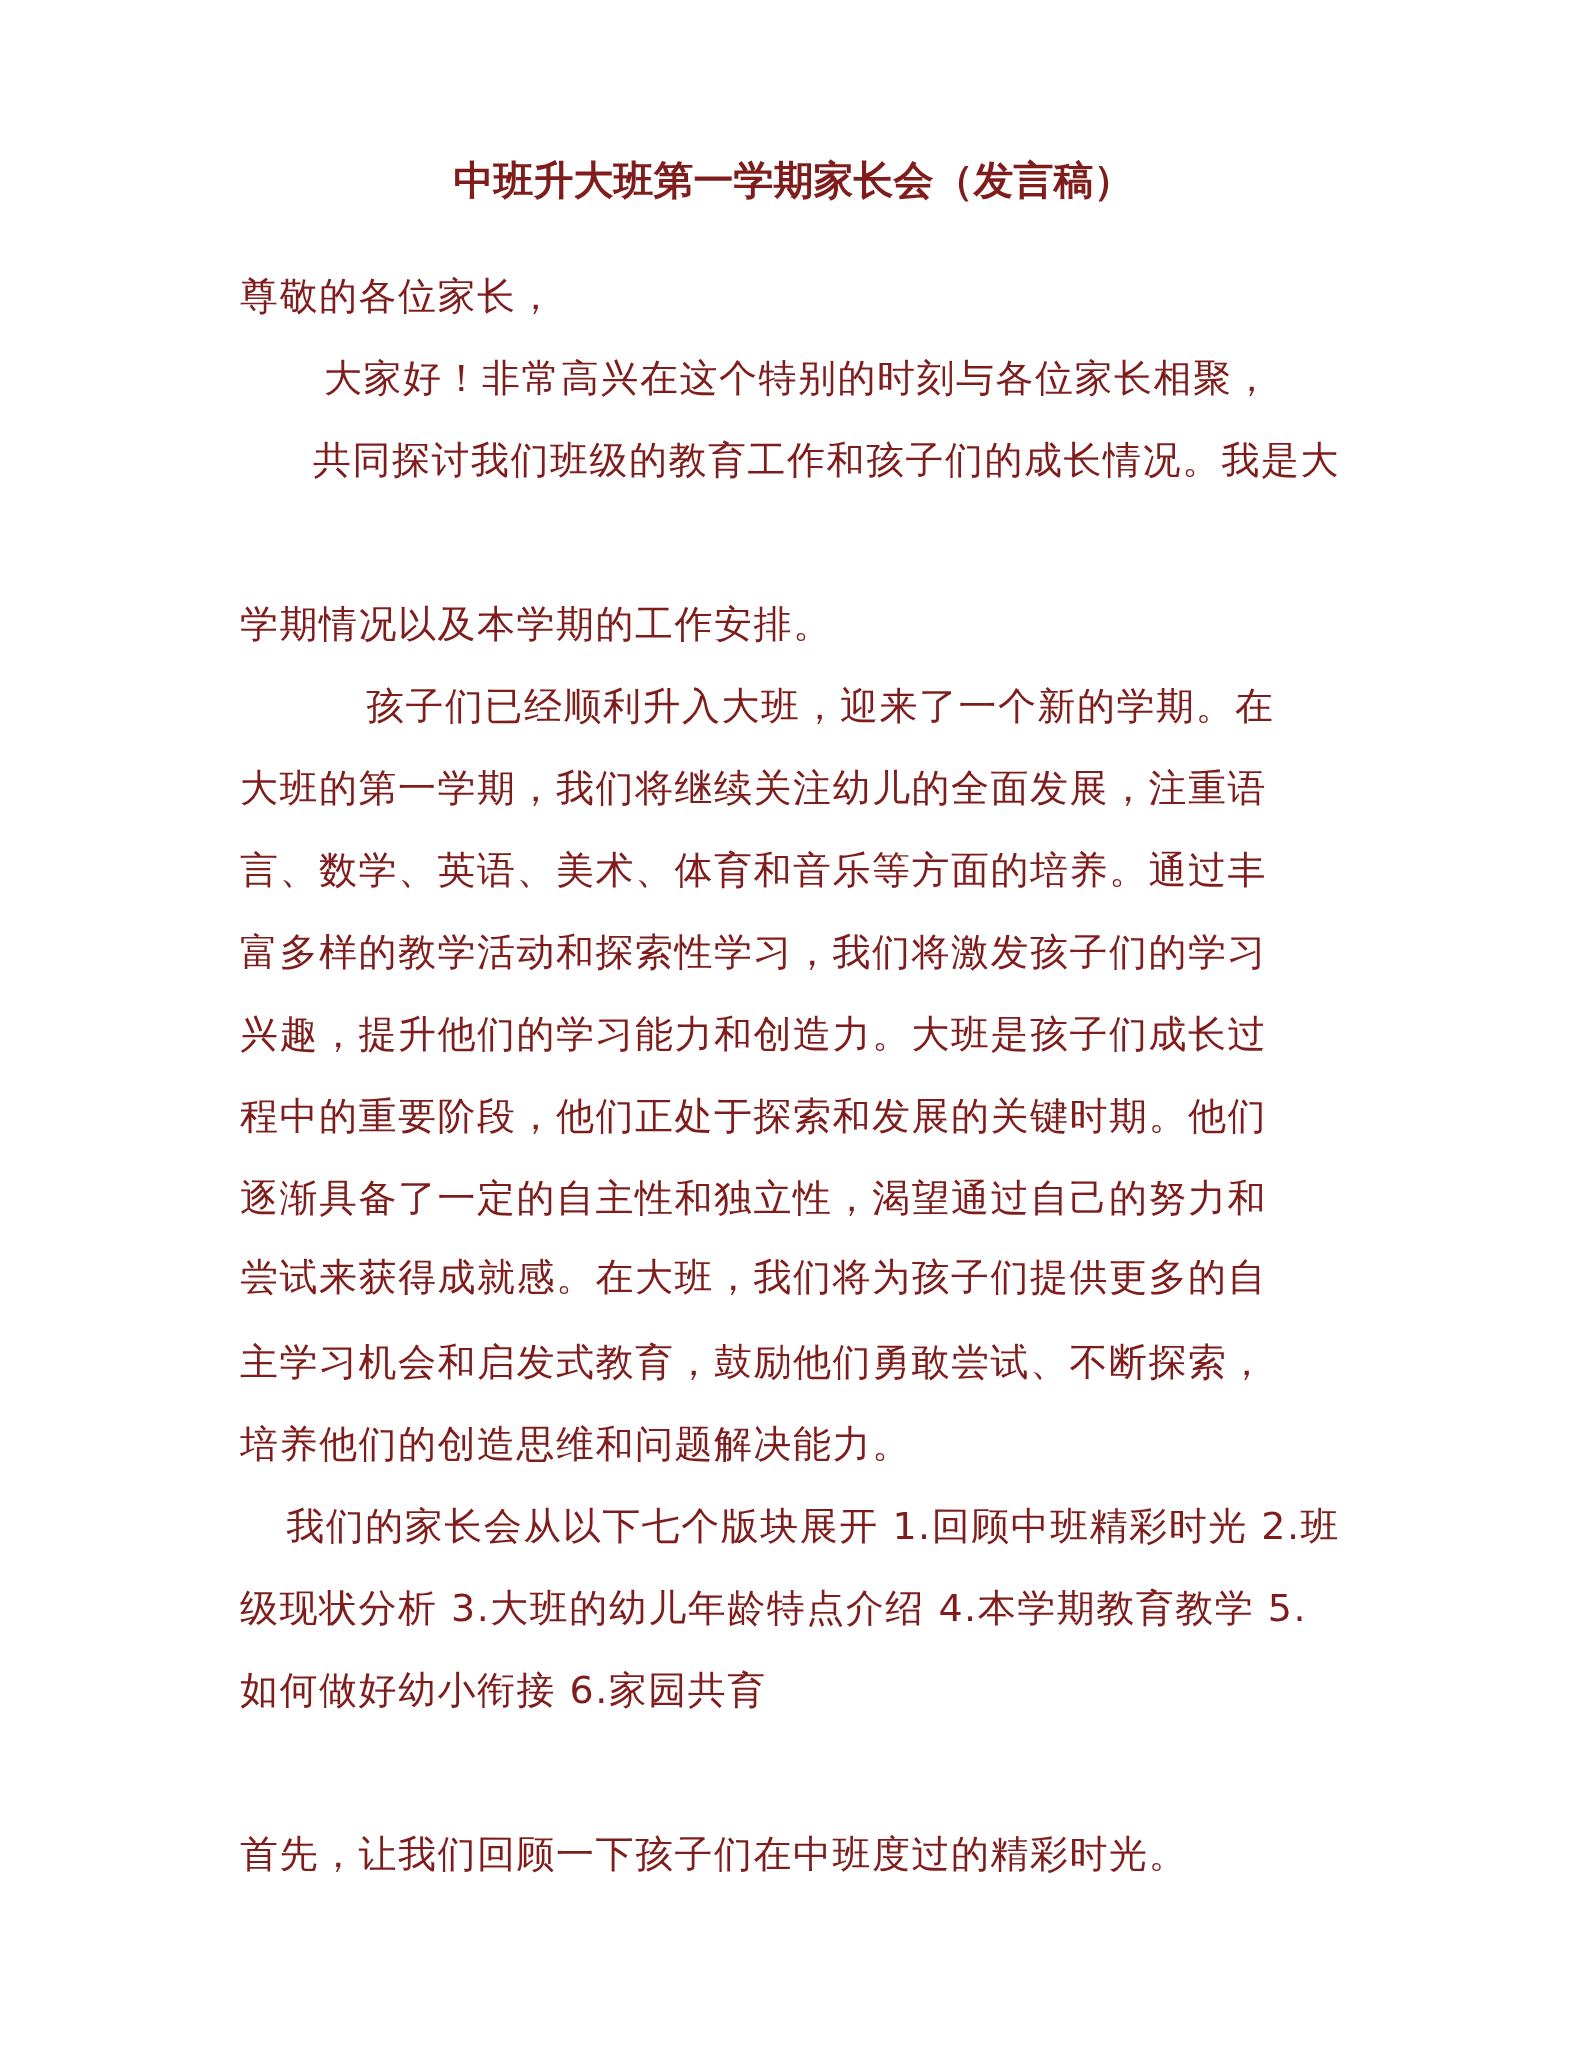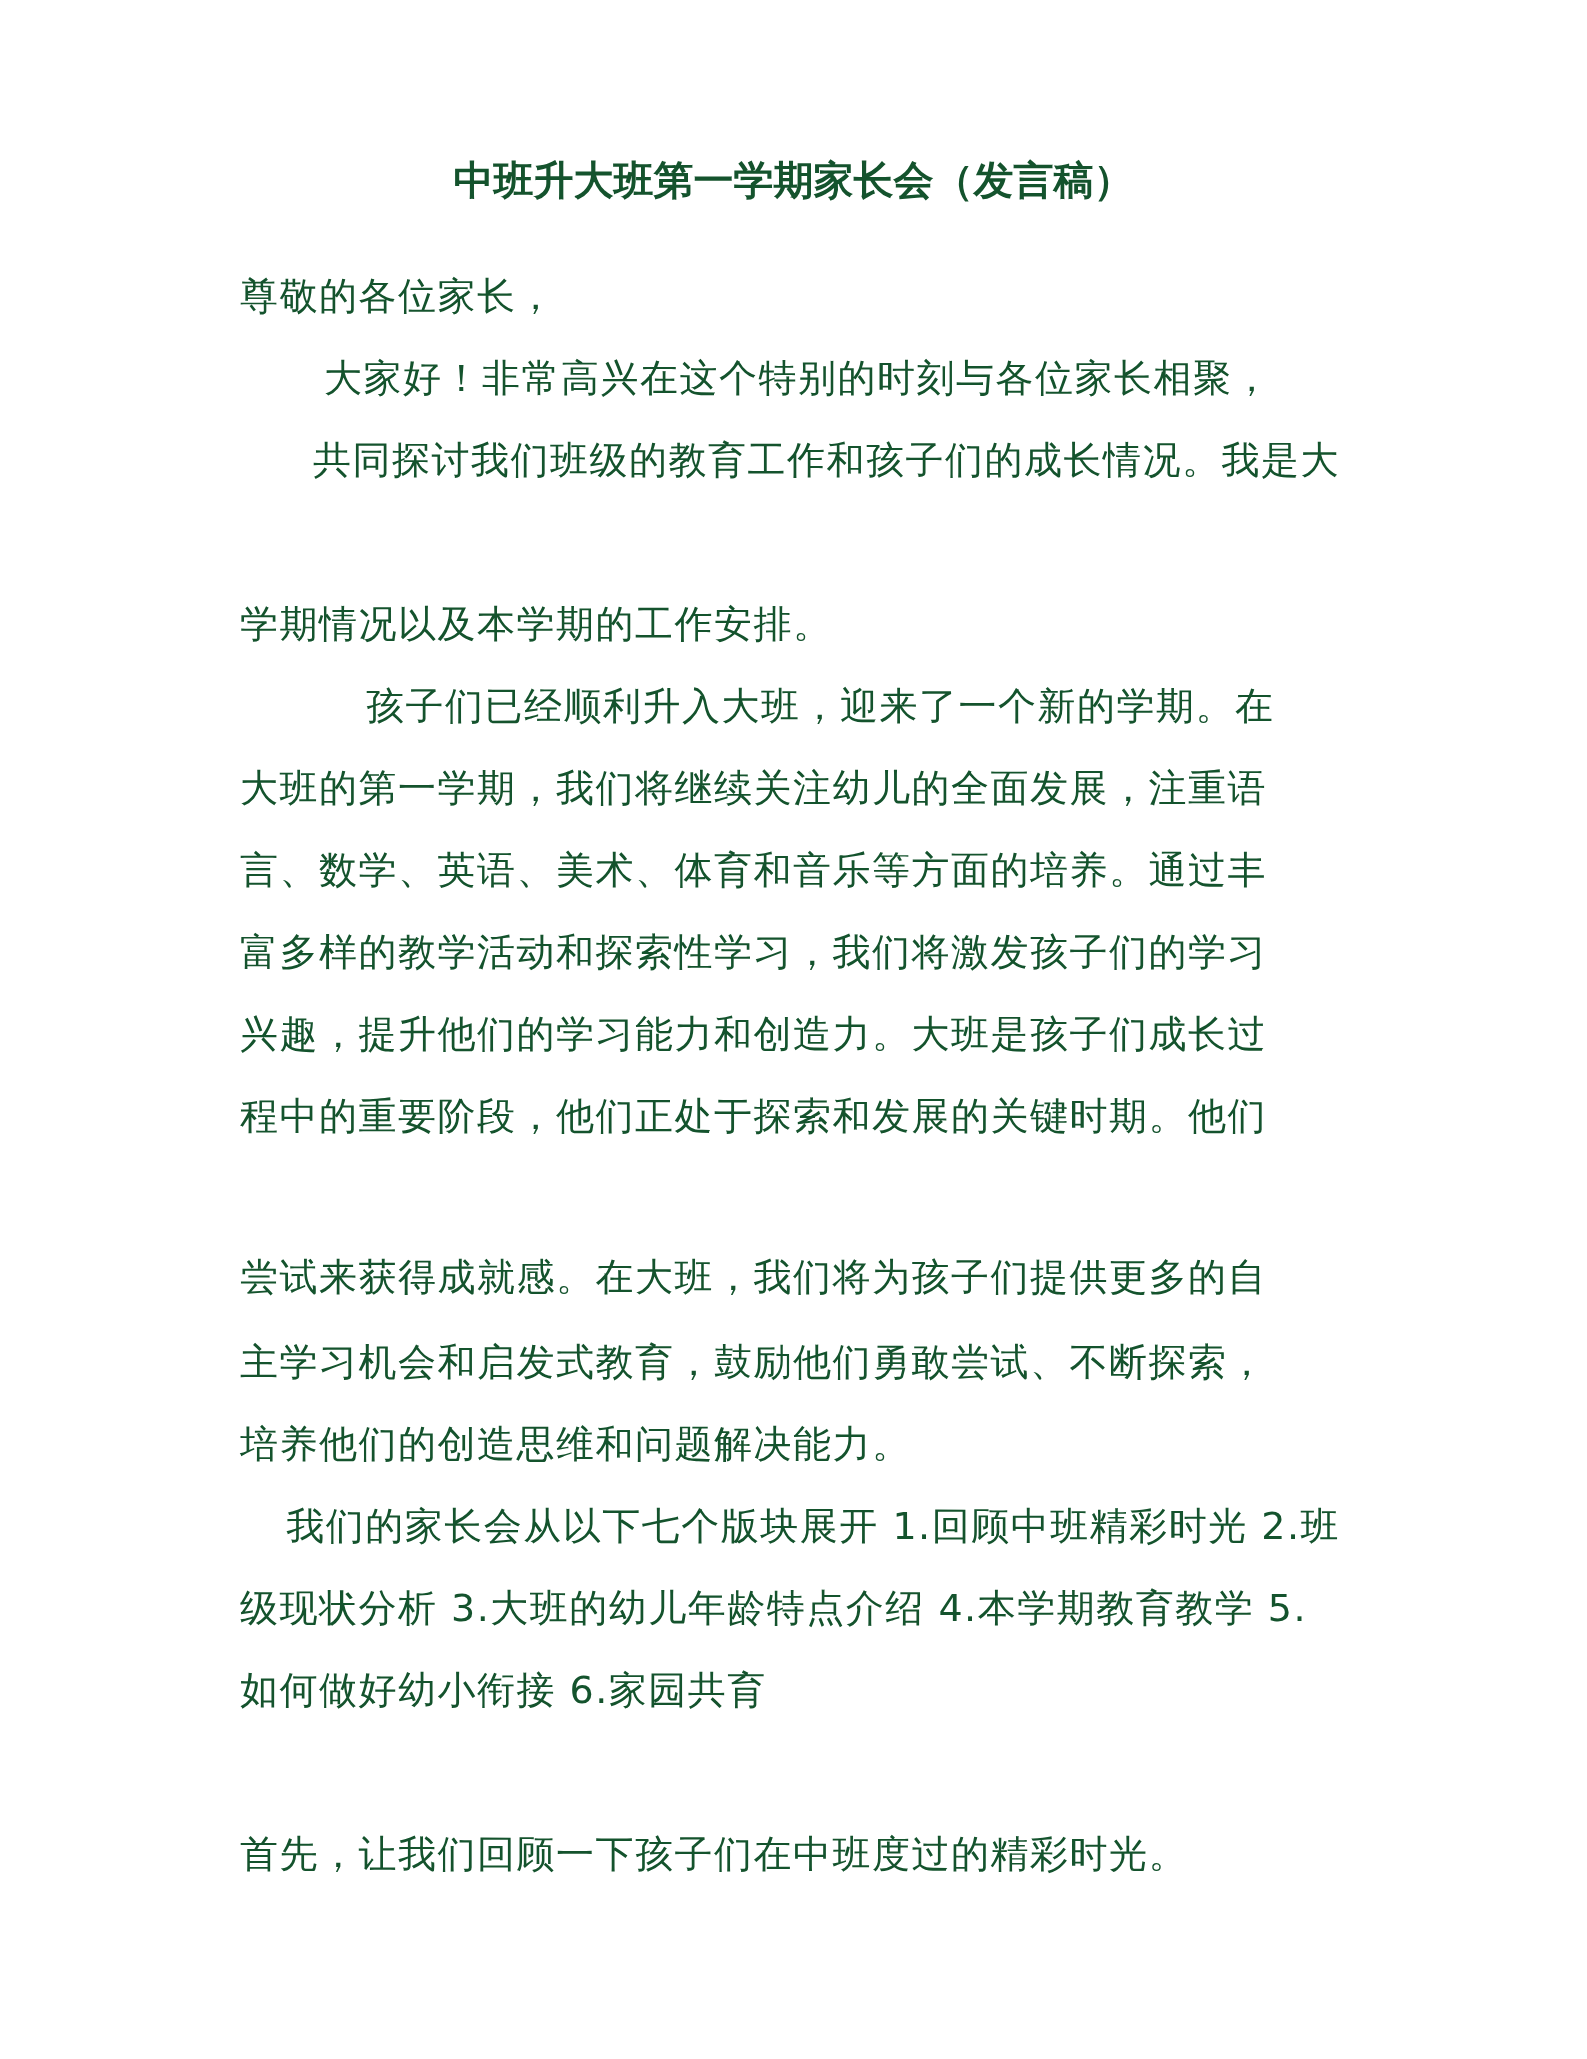--- a/index.html
+++ b/index.html
@@ -1,19 +1,19 @@
 <!DOCTYPE html>
 <html><head>
   <meta charset="utf-8">
   <style>
     html, body { margin: 0; padding: 0; background: #ffffff; }
     body { width: 1587px; height: 2059px; position: relative; overflow: hidden; }
     .page {
       position: absolute; left: 0; top: 0; width: 1587px; height: 2059px;
-      background: #ffffff; color: #14532d;
+      background: #ffffff; color: #7f1d1d;
       font-family: "DejaVu Sans", "Liberation Sans", sans-serif;
     }
     .title {
       position: absolute; left: 0; width: 1587px; top: 150px;
       text-align: center; font-size: 40px; font-weight: bold; line-height: 60px;
       letter-spacing: 0px;
     }
     .line {
       position: absolute; left: 240px; width: 1100px;
       font-size: 38px; line-height: 56px; white-space: nowrap;
@@ -34,20 +34,21 @@
   <div class="line indent2" style="top:350px;">大家好！非常高兴在这个特别的时刻与各位家长相聚，</div>
   <div class="line" style="top:432px;text-align:right;">共同探讨我们班级的教育工作和孩子们的成长情况。我是大</div>
   <div class="line" style="top:596px;">学期情况以及本学期的工作安排。</div>
 
   <div class="line indent3" style="top:678px;">孩子们已经顺利升入大班，迎来了一个新的学期。在</div>
   <div class="line" style="top:760px;">大班的第一学期，我们将继续关注幼儿的全面发展，注重语</div>
   <div class="line" style="top:842px;">言、数学、英语、美术、体育和音乐等方面的培养。通过丰</div>
   <div class="line" style="top:924px;">富多样的教学活动和探索性学习，我们将激发孩子们的学习</div>
   <div class="line" style="top:1006px;">兴趣，提升他们的学习能力和创造力。大班是孩子们成长过</div>
   <div class="line" style="top:1088px;">程中的重要阶段，他们正处于探索和发展的关键时期。他们</div>
+  <div class="line" style="top:1170px;">逐渐具备了一定的自主性和独立性，渴望通过自己的努力和</div>
   <div class="line" style="top:1252px;font-family:Liberation Mono, monospace;">尝试来获得成就感。在大班，我们将为孩子们提供更多的自</div>
   <div class="line" style="top:1334px;">主学习机会和启发式教育，鼓励他们勇敢尝试、不断探索，</div>
   <div class="line" style="top:1416px;">培养他们的创造思维和问题解决能力。</div>
 
   <div class="line" style="top:1498px;text-align:right;">我们的家长会从以下七个版块展开 1.回顾中班精彩时光 2.班</div>
   <div class="line" style="top:1580px;">级现状分析 3.大班的幼儿年龄特点介绍 4.本学期教育教学 5.</div>
   <div class="line" style="top:1662px;">如何做好幼小衔接 6.家园共育</div>
 
   <div class="line" style="top:1826px;">首先，让我们回顾一下孩子们在中班度过的精彩时光。</div>
 </div>

